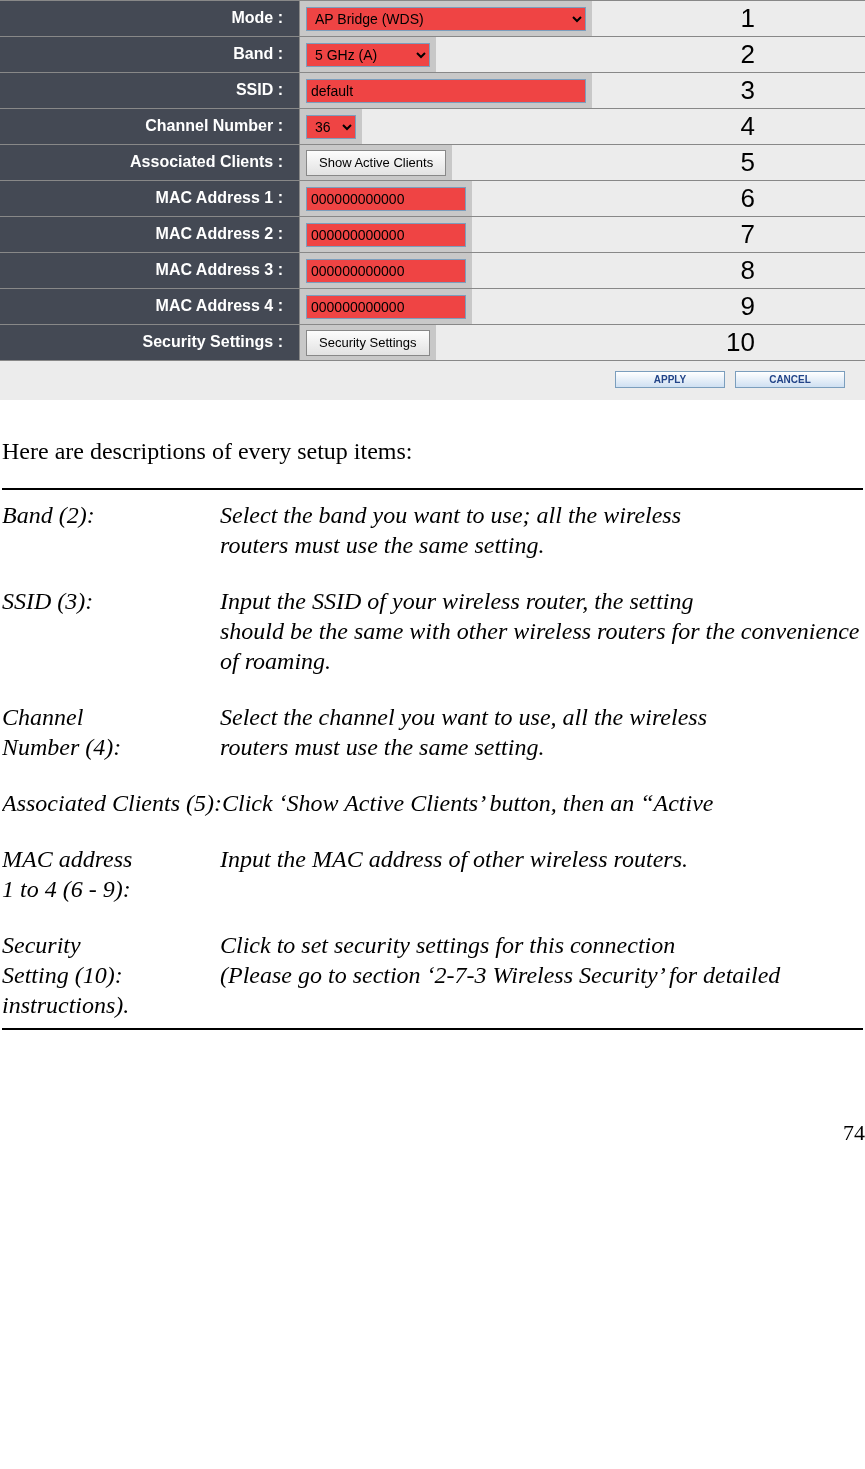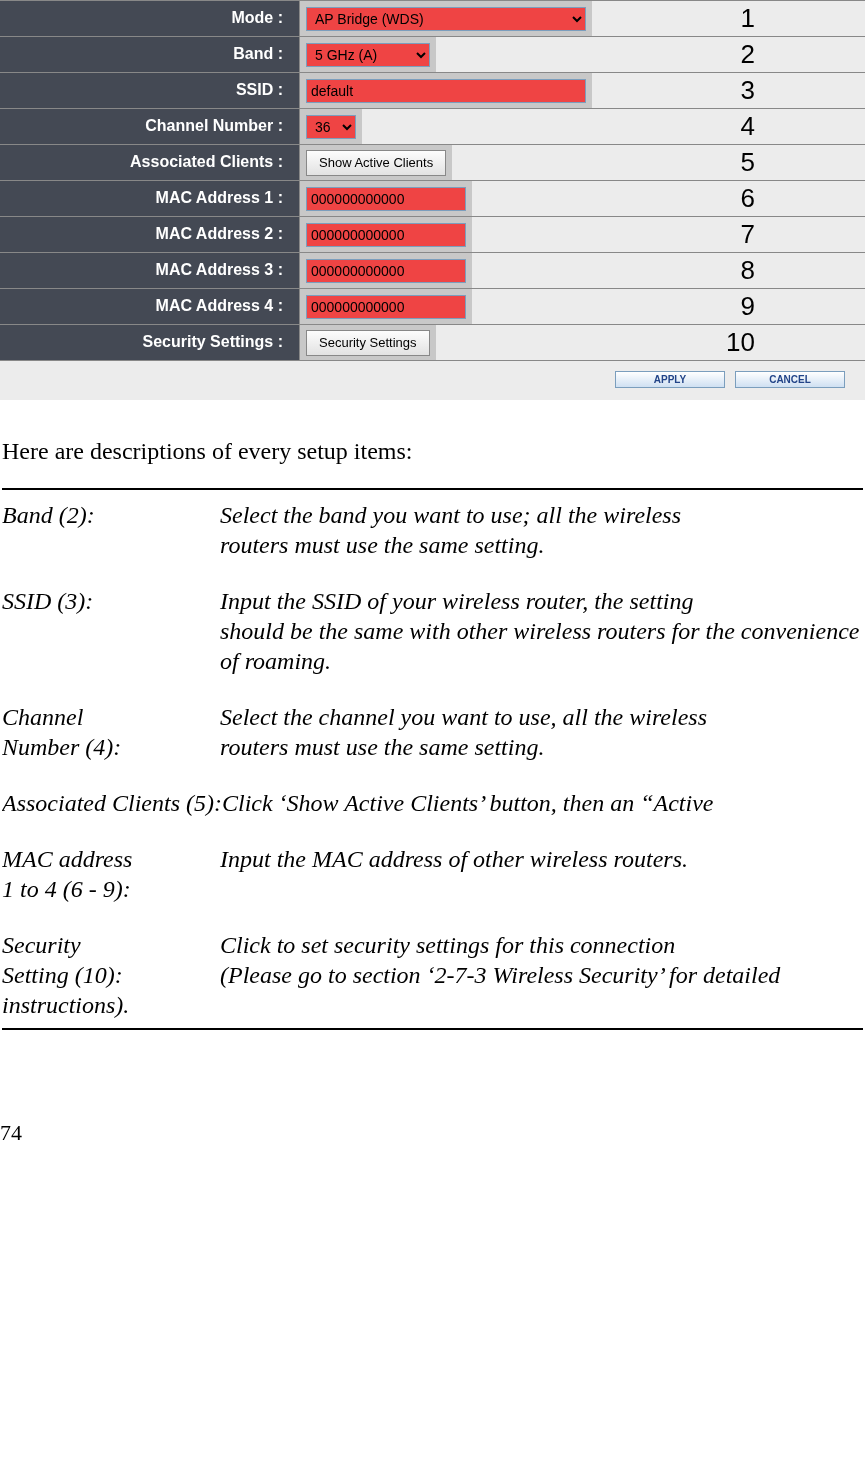--- a/index.html
+++ b/index.html
@@ -103,21 +103,21 @@
     padding: 10px 0 4px 0;
     font-style: italic;
   }
   .entry { margin-bottom: 26px; overflow:hidden;}
   .entry .term { display:inline-block; width:218px; vertical-align:top;}
   .entry .desc-first { display:inline;}
   .entry .desc-rest { display:block; padding-left:218px;}
   .entry-wide .term-wide { }
   .entry-wide .desc-first-wide { }
   .entry-wide .desc-rest { padding-left:218px;}
-  .pageno { text-align:left; font-size:22px; font-style:normal; margin-top:90px;}
+  .pageno { text-align:right; font-size:22px; font-style:normal; margin-top:90px;}
   .w-mode{width:280px;}
   .w-band{width:124px;}
   .w-ssid{width:280px;}
   .w-chan{width:50px;}
   .w-mac{width:160px;}
 </style>
 </head>
 <body>
 
 <div class="panel" id="panel">

